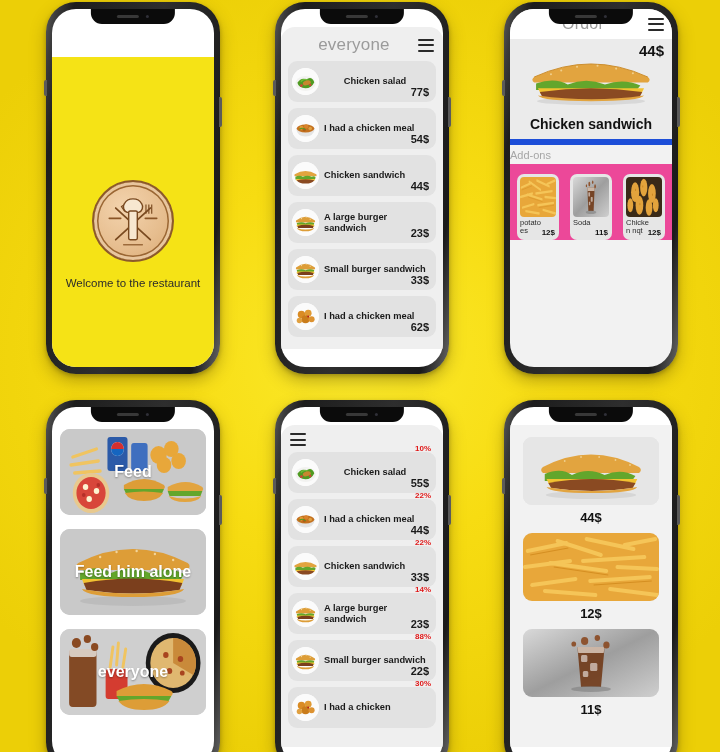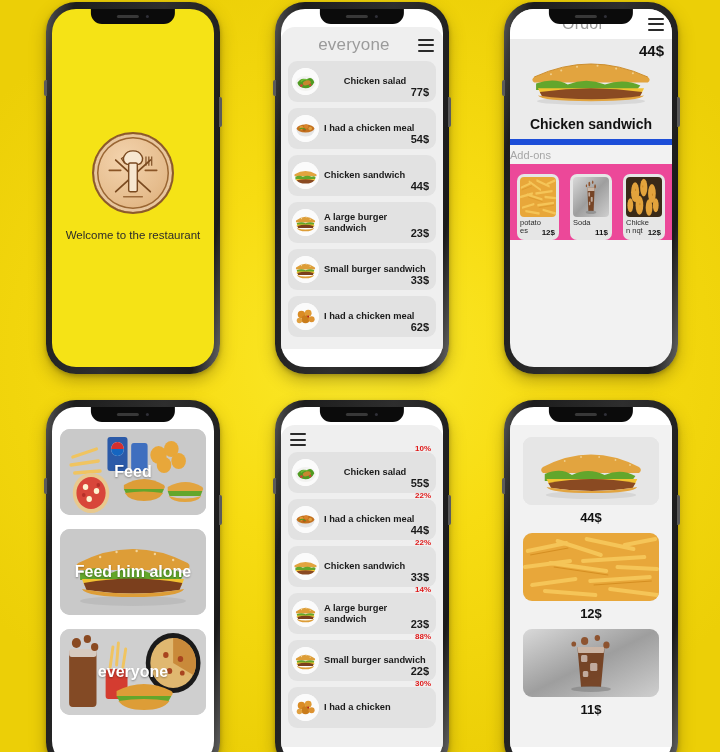--- a/index.html
+++ b/index.html
@@ -88,20 +88,21 @@
 
   
   .splash {
     width: 100%; height: 100%;
     background: #f5e316;
     display: flex;
     flex-direction: column;
     align-items: center;
     justify-content: center;
     gap: 14px;
+    margin-top: 48px;
   }
   .logo-badge {
     width: 82px; height: 82px;
     border-radius: 50%;
     background: radial-gradient(circle at 38% 33%, #f3d3ad 0%, #e6bd8e 58%, #d9a870 100%);
     border: 2.5px solid #8c5a2b;
     box-shadow: inset 0 0 0 3px #e8c69e, inset 0 0 0 4.5px #9a6633;
     position: relative;
     display: flex; align-items: center; justify-content: center;
   }

